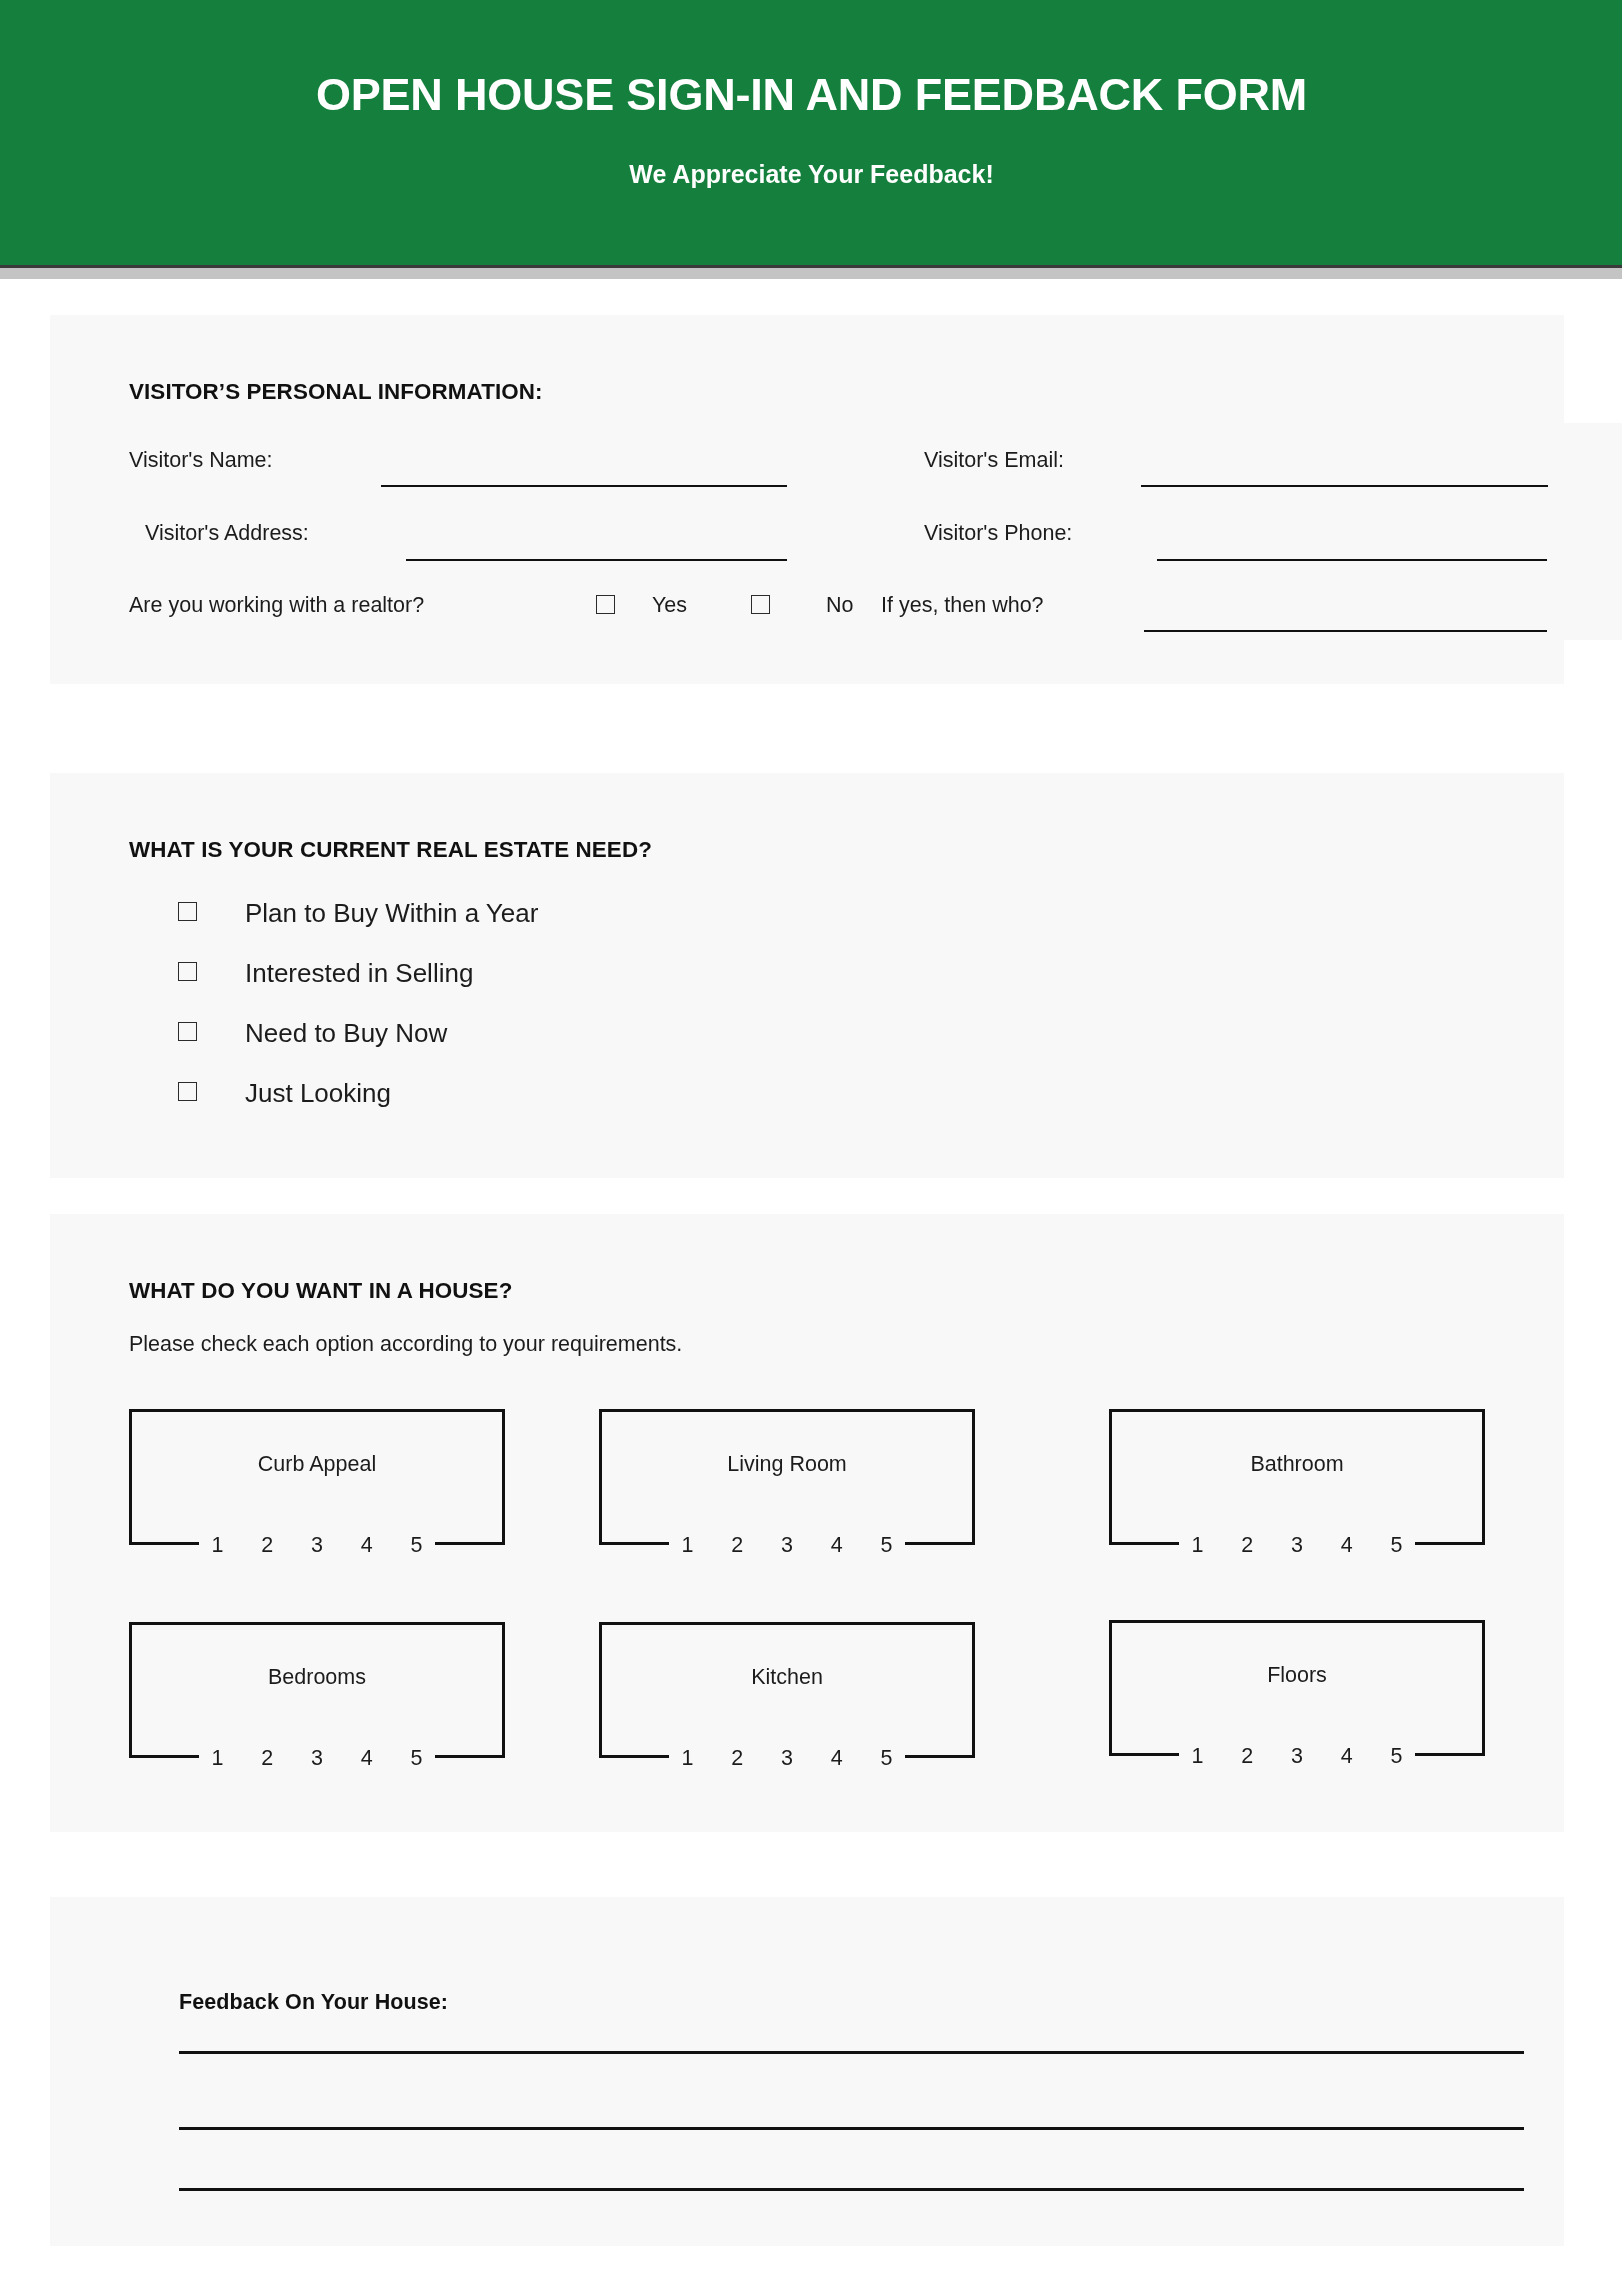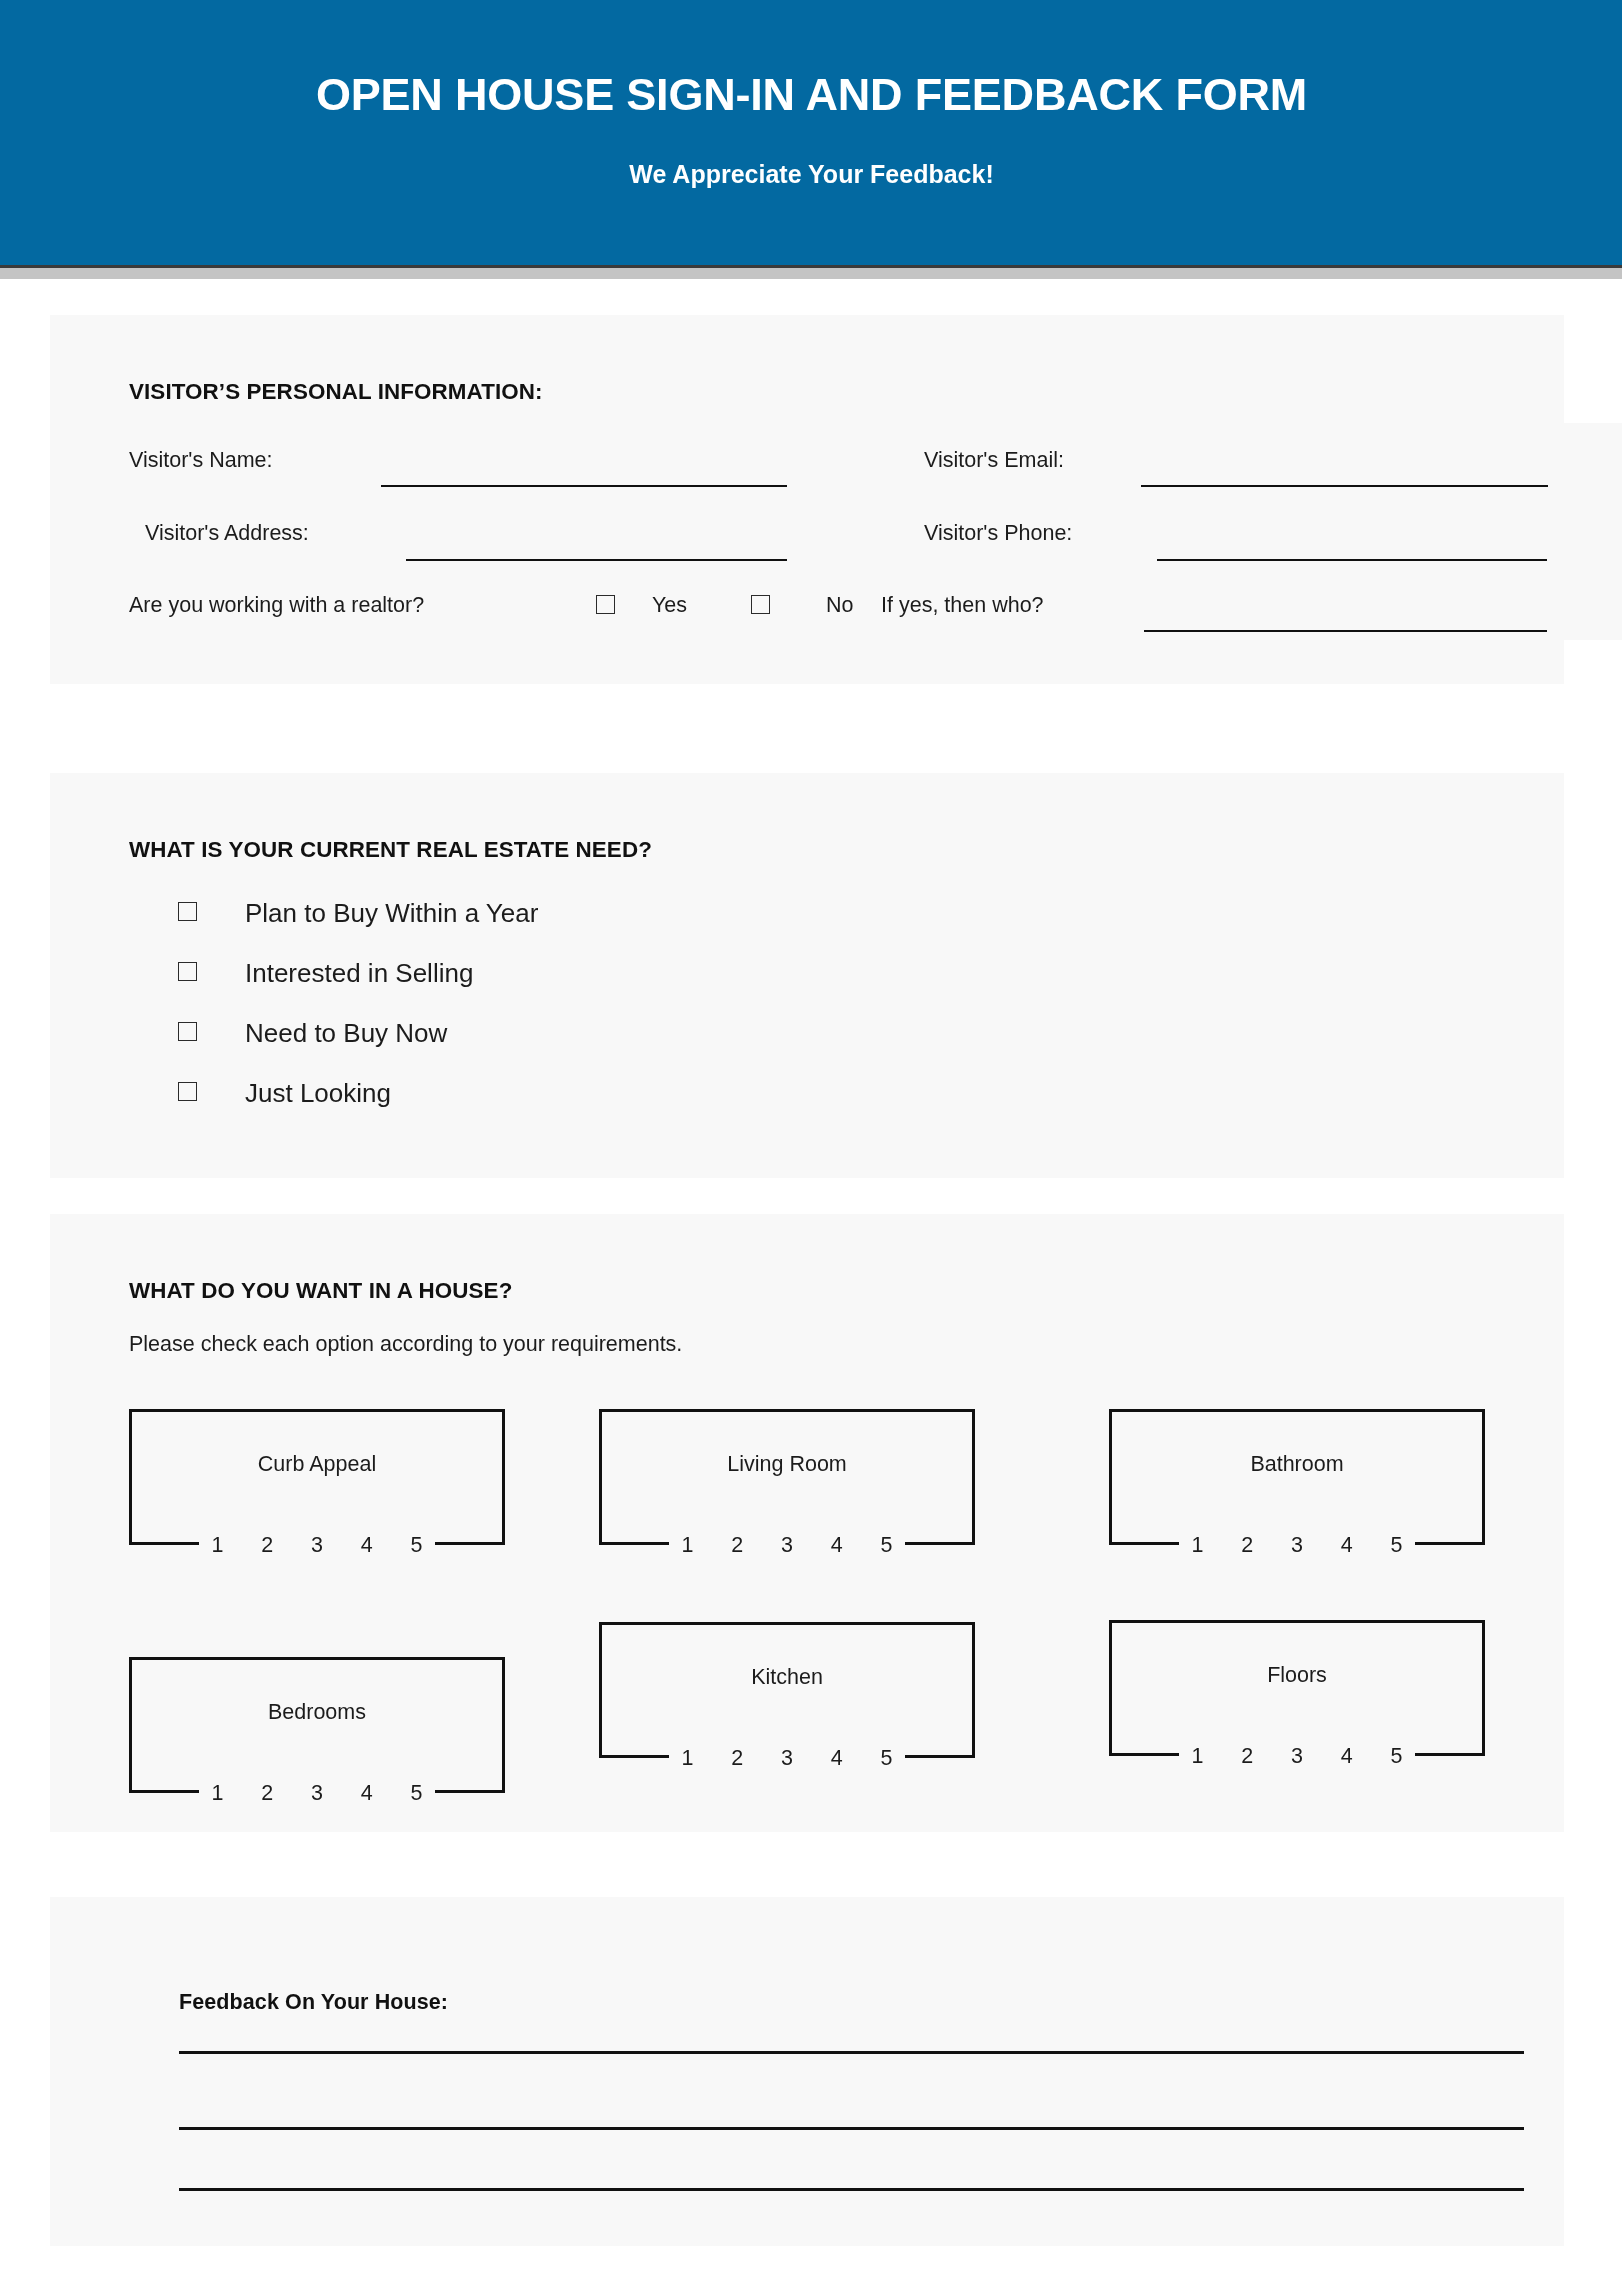--- a/index.html
+++ b/index.html
@@ -19,21 +19,21 @@
     background: #ffffff;
     overflow: hidden;
   }
 
   
   .header-band {
     position: absolute;
     left: 0; top: 0;
     width: 1623px;
     height: 265px;
-    background: #0369a1;
+    background: #15803d;
   }
   .header-title {
     position: absolute;
     left: 0; top: 70px;
     width: 1623px;
     text-align: center;
     color: #ffffff;
     font-size: 45px;
     font-weight: 700;
     letter-spacing: -0.2px;
@@ -275,21 +275,21 @@
       <div class="rb-title">Bathroom</div>
       <div class="rb-scale">
         <span>1</span>
         <span>2</span>
         <span>3</span>
         <span>4</span>
         <span>5</span>
       </div>
     </div>
 
-    <div class="rating-box" style="left:79px; top:408px;margin-top:35px;">
+    <div class="rating-box" style="left:79px; top:408px;">
       <div class="rb-border-top"></div>
       <div class="rb-border-left"></div>
       <div class="rb-border-right"></div>
       <div class="rb-border-bl"></div>
       <div class="rb-border-br"></div>
       <div class="rb-title">Bedrooms</div>
       <div class="rb-scale">
         <span>1</span>
         <span>2</span>
         <span>3</span>

